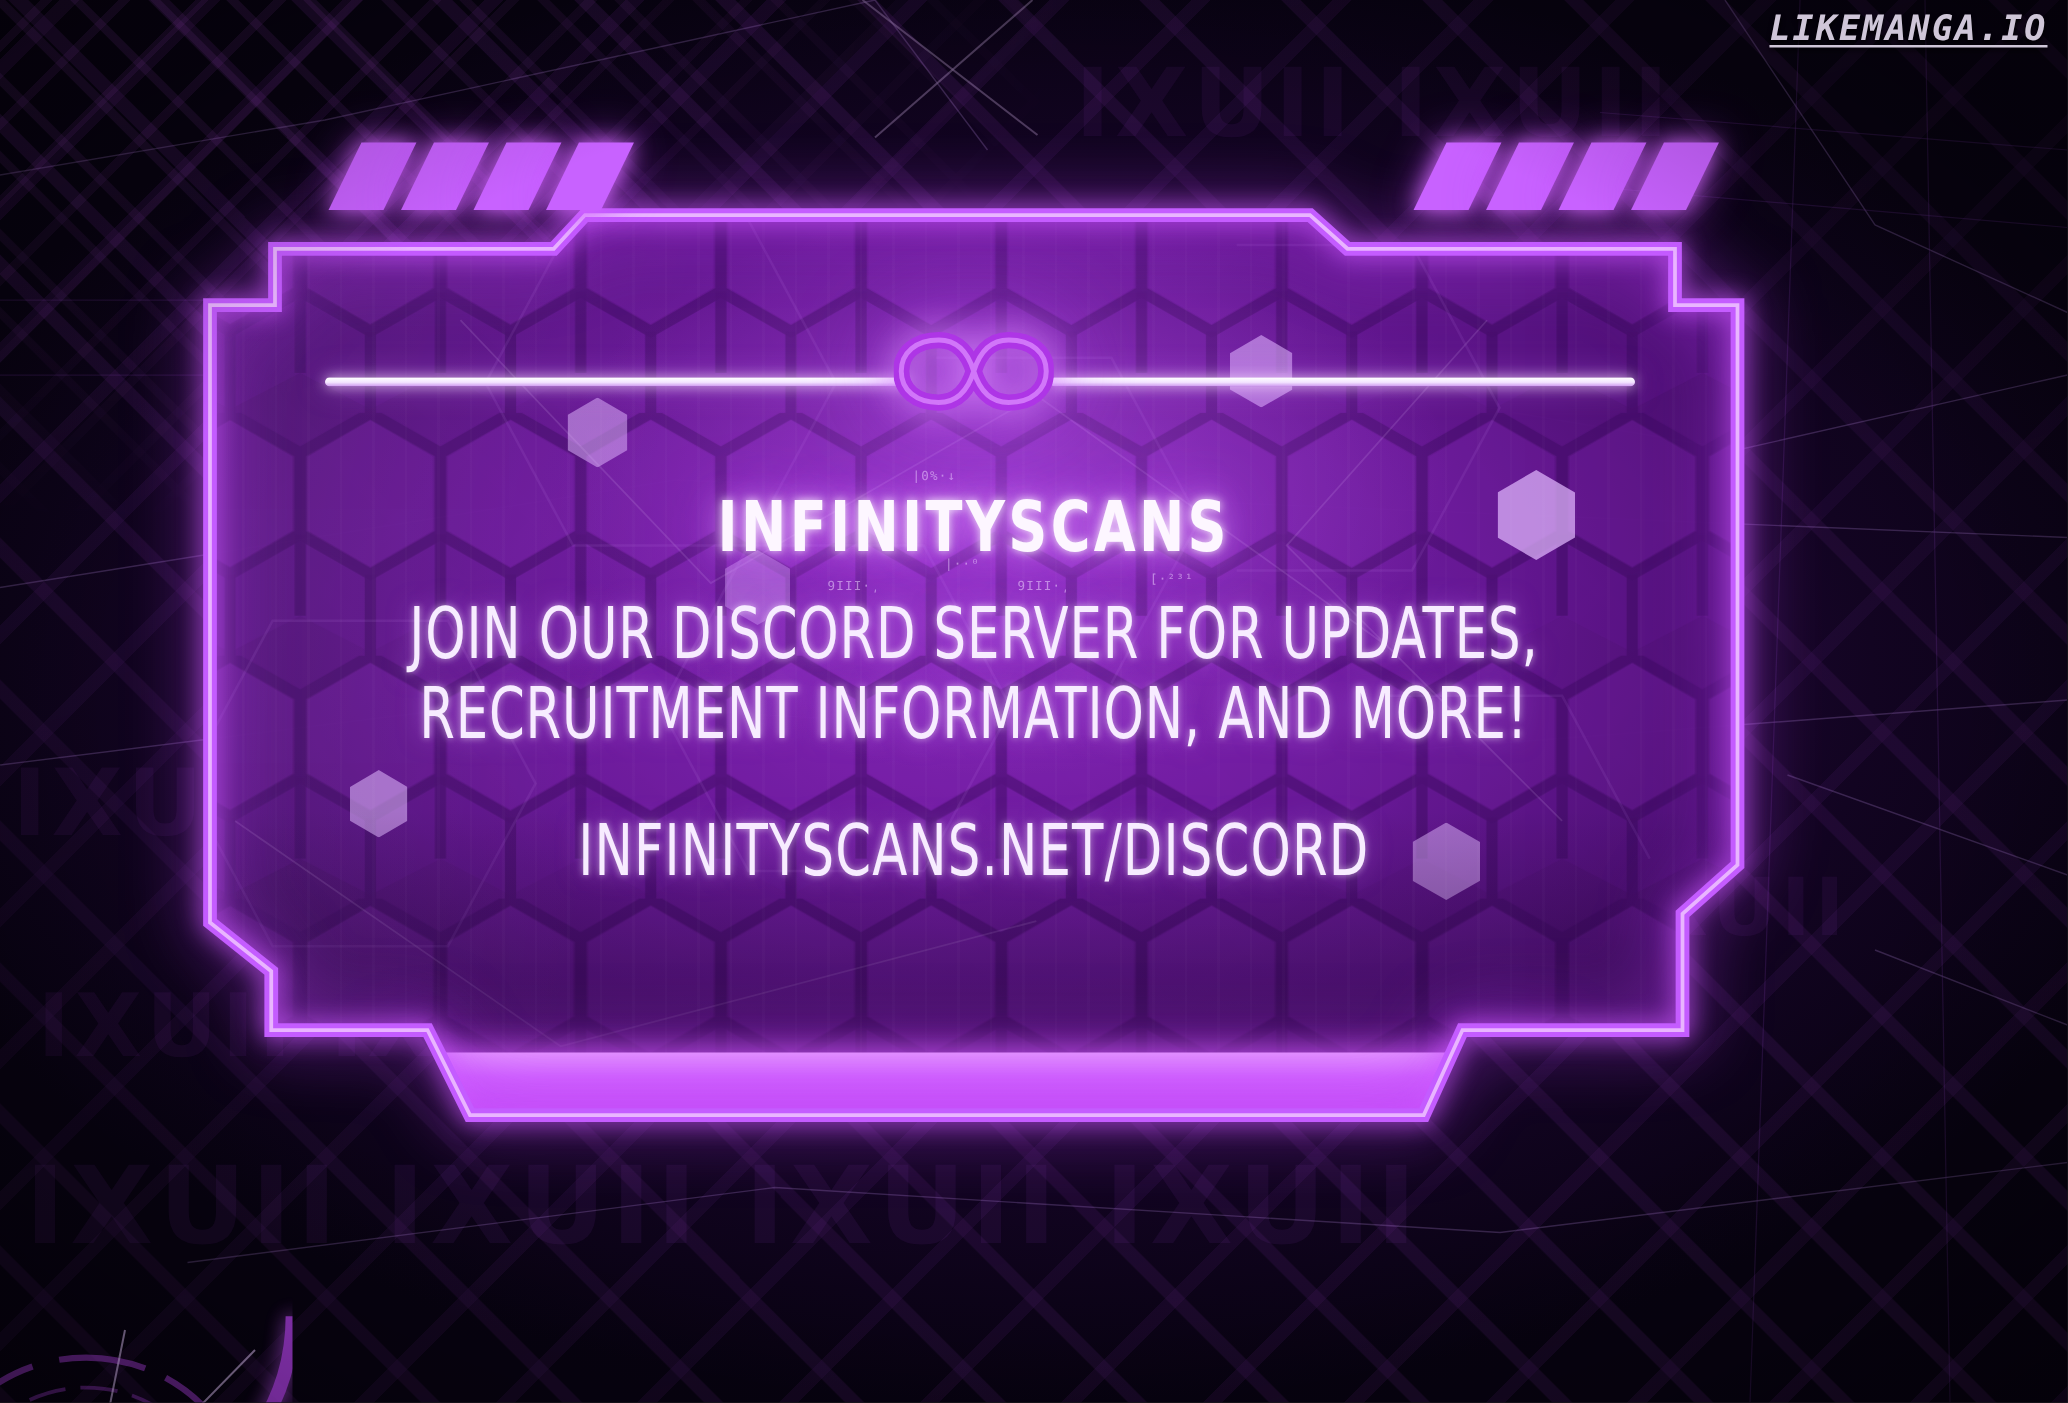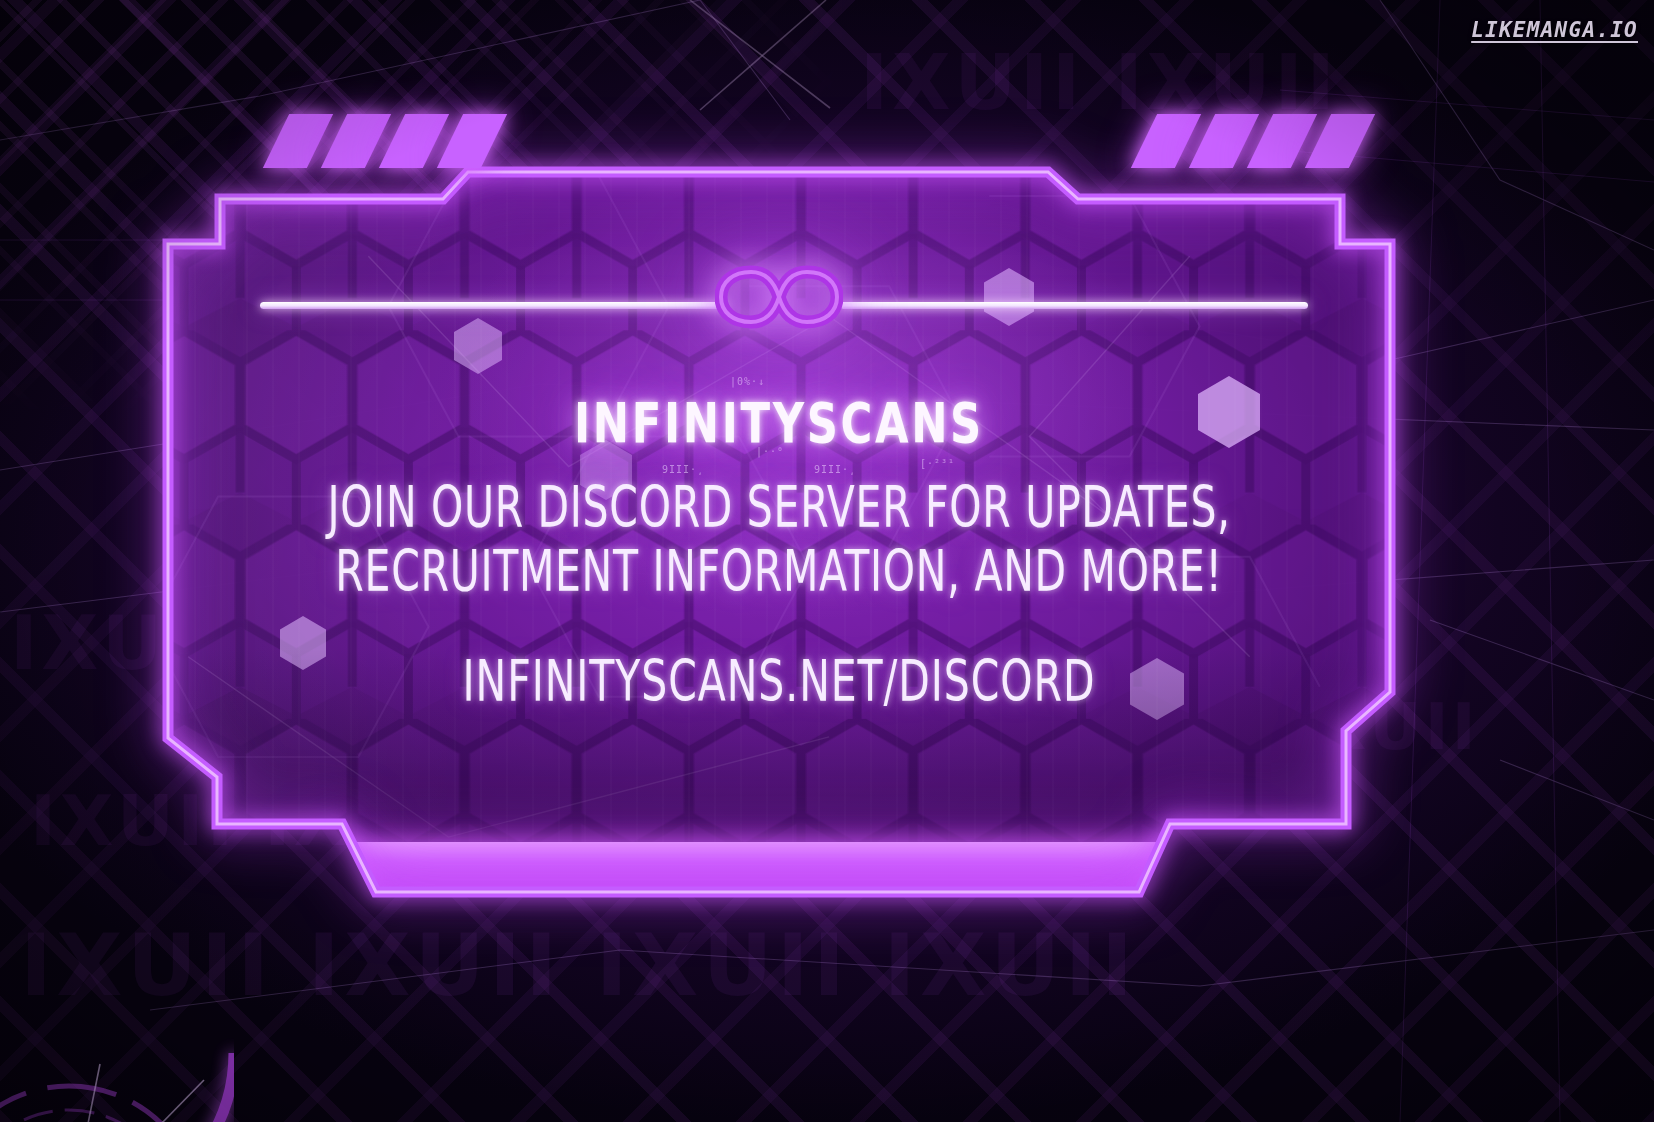--- a/index.html
+++ b/index.html
@@ -159,24 +159,23 @@
 
   
   .microglyph{ position:absolute; color:rgba(240,220,255,.55);
     font-family:"DejaVu Sans Mono", monospace; font-size:10px; letter-spacing:1px;
     white-space:nowrap; user-select:none; }
 
   
   #watermark{
     position:absolute; right:16px; top:6px;
     font-family:"DejaVu Sans Mono","Liberation Mono", monospace;
-    font-style:italic; font-weight:700; font-size:21px; letter-spacing:.06em;
+    font-style:italic; font-weight:700; font-size:28px; letter-spacing:.06em;
     color:#cfc6d8; text-decoration:underline; text-underline-offset:4px;
     text-shadow:0 2px 4px rgba(0,0,0,.9);
-    margin-top:12px;
   }
   .vignette{ position:absolute; inset:0; pointer-events:none;
     background:radial-gradient(ellipse 85% 85% at 50% 50%, transparent 52%, rgba(0,0,0,.62) 100%); }
 </style>
 </head>
 <body>
 
 <div id="stage">
 
   <div class="lattice dense lat-mask-tl"></div>

